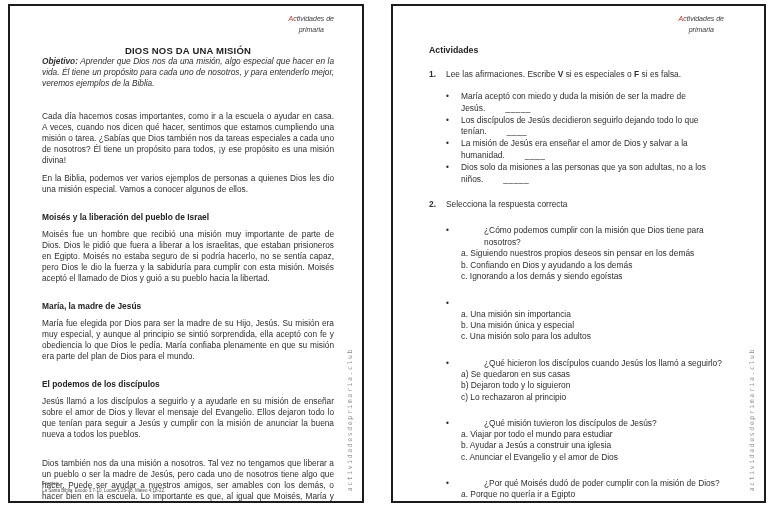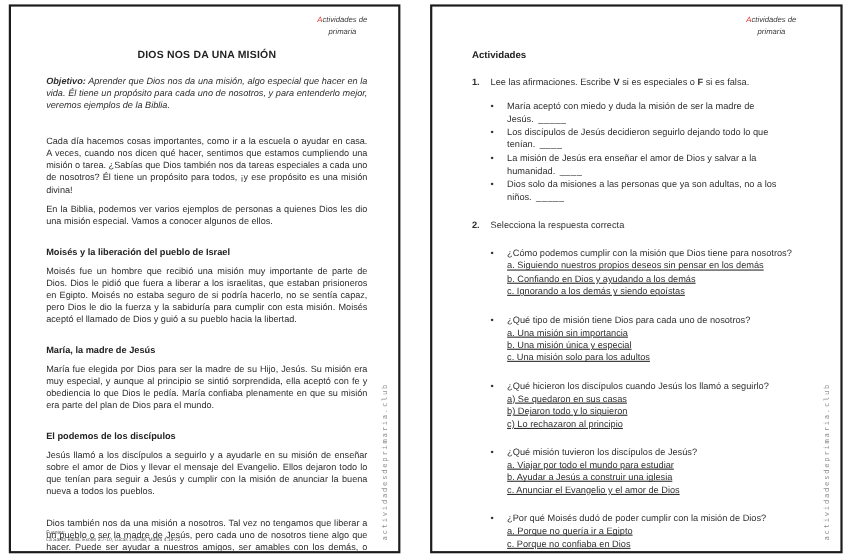--- a/index.html
+++ b/index.html
@@ -16,21 +16,21 @@
   .page-right{left:391px;width:375px;padding:8px 40px 10px 36px;}
 
   
   .brand{text-align:right;font-style:italic;font-size:7px;line-height:1.5;color:#3a3a3a;}
   .brand-accent{display:inline-block;}
   .brand-accent::first-letter{color:#d93025;}
   .brand-line2{margin-right:10px;}
 
   
   .doc-title{text-align:center;font-weight:bold;font-size:9.5px;letter-spacing:.2px;margin:10px 0 0;color:#222;}
-  .objective{font-style:italic;font-size:8.3px;line-height:11px;text-align:justify;margin:12px 0 0;}
+  .objective{font-style:italic;font-size:8.3px;line-height:11px;text-align:justify;margin:0 0 0;}
   .objective b{font-weight:bold;}
   .para{font-size:8.3px;line-height:11px;text-align:justify;margin:0;}
   .intro1{margin-top:22px;}
   .intro2{margin-top:7px;}
   .section-heading{font-weight:bold;font-size:8.4px;margin:17px 0 7px;color:#222;}
   .closing{margin-top:18px;}
   .sources{position:absolute;left:32px;bottom:7px;font-size:4.5px;line-height:1.6;color:#4a4a4a;}
   .watermark{
     position:absolute;right:8px;bottom:10px;
     writing-mode:vertical-rl;transform:rotate(180deg);
@@ -40,25 +40,25 @@
 
   
   .act-heading{font-weight:bold;font-size:8.8px;margin:10px 0 0;color:#222;}
   .num-item{display:flex;font-size:8.4px;margin-top:13px;line-height:12px;}
   .num{font-weight:bold;width:17px;flex:none;}
   .vf b{font-weight:bold;}
   .statements{margin:11px 0 0 17px;}
   .statement{display:flex;font-size:8.4px;line-height:11.8px;}
   .bullet{flex:none;width:15px;text-align:left;}
   .bullet::before{content:"\2022";}
-  .blank{margin-left:4px;letter-spacing:.5px;}
+  .blank{margin-left:20px;letter-spacing:.5px;}
   .questions{margin-left:17px;}
   .question-block{margin-top:14px;}
-  .q-line{display:flex;font-size:8.4px;line-height:12px;}
-  .options{margin-left:15px;font-size:8.4px;line-height:11.4px;text-decoration:underline;}
+  .q-line{display:flex;font-size:8.4px;line-height:12px;gap:23px;}
+  .options{margin-left:15px;font-size:8.4px;line-height:11.4px;}
 </style>
 </head>
 <body>
 
 <div class="page page-left">
 
   <div class="brand">
     <span class="brand-accent">Actividades de</span><br>
     <span class="brand-line2">primaria</span>
   </div>
@@ -143,21 +143,20 @@
       <div class="options">
         <div>a. Siguiendo nuestros propios deseos sin pensar en los demás</div>
         <div>b. Confiando en Dios y ayudando a los demás</div>
         <div>c. Ignorando a los demás y siendo egoístas</div>
       </div>
     </div>
 
     <div class="question-block">
       <div class="q-line">
         <span class="bullet"></span>
-        <span>¿Qué tipo de misión tiene Dios para cada uno de nosotros?</span>
       </div>
       <div class="options">
         <div>a. Una misión sin importancia</div>
         <div>b. Una misión única y especial</div>
         <div>c. Una misión solo para los adultos</div>
       </div>
     </div>
 
     <div class="question-block">
       <div class="q-line">

